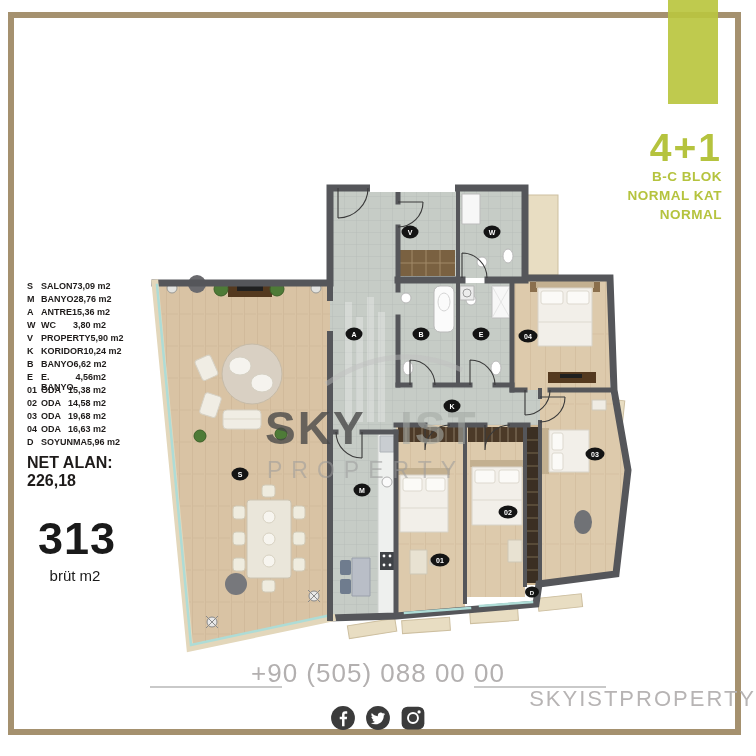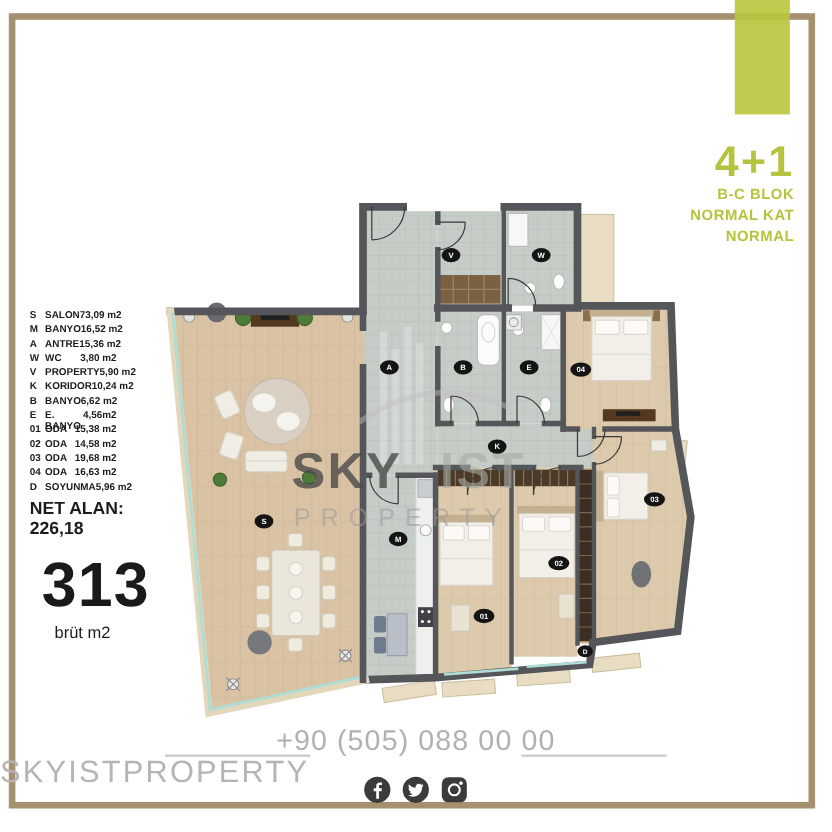--- a/index.html
+++ b/index.html
@@ -16,31 +16,31 @@
   .unit-lines{font-size:13.5px;font-weight:800;line-height:19px;letter-spacing:.5px;}
   
   .legend{position:absolute;left:27px;top:281px;width:79px;color:#1e1b1a;}
   .legend-row{display:flex;align-items:baseline;height:13px;font-size:9px;font-weight:700;}
   .legend-code{width:14px;flex:none;}
   .legend-name{flex:1;}
   .legend-area{flex:none;text-align:center;}
   .net-area{position:absolute;left:27px;top:454px;font-size:16px;font-weight:700;color:#1e1b1a;width:110px;}
   
   .gross{position:absolute;left:38px;top:504px;width:74px;text-align:center;color:#1a1a1a;}
-  .gross-num{font-size:57px;font-weight:800;line-height:1;letter-spacing:1px;}
+  .gross-num{font-size:45px;font-weight:800;line-height:1;letter-spacing:1px;margin-top:12px;}
   .gross-unit{font-size:15px;font-weight:400;margin-top:6px;}
   
   .plan{position:absolute;left:140px;top:172px;width:520px;height:500px;}
   
   .phone{position:absolute;left:0;top:658px;width:756px;text-align:center;
          font-size:26px;color:#b3b0b0;letter-spacing:1px;}
   .fline{position:absolute;top:686px;height:2px;background:#c9c9c9;}
   .fline.l{left:150px;width:132px;} .fline.r{left:474px;width:132px;}
-  .fbrand{position:absolute;left:0;top:686px;width:756px;text-align:left;
-          font-size:28px;color:#b7b4b4;letter-spacing:2px;}
+  .fbrand{position:absolute;left:0;top:686px;width:756px;text-align:right;
+          font-size:22px;color:#b7b4b4;letter-spacing:2px;}
   .social{position:absolute;left:0;top:705px;width:756px;display:flex;justify-content:center;gap:9px;}
   .social svg{display:block;cursor:pointer;}
 </style>
 </head>
 <body>
 
 <div id="canvas">
 
   <div class="frame"></div>
   <div class="accent-bar"></div>
@@ -56,21 +56,21 @@
 
   <div class="legend">
     <div class="legend-row">
         <span class="legend-code">S</span>
         <span class="legend-name">SALON</span>
         <span class="legend-area">73,09 m2</span>
       </div>
     <div class="legend-row">
         <span class="legend-code">M</span>
         <span class="legend-name">BANYO</span>
-        <span class="legend-area">16,52 m2</span>
+        <span class="legend-area">28,76 m2</span>
       </div>
     <div class="legend-row">
         <span class="legend-code">A</span>
         <span class="legend-name">ANTRE</span>
         <span class="legend-area">15,36 m2</span>
       </div>
     <div class="legend-row">
         <span class="legend-code">W</span>
         <span class="legend-name">WC</span>
         <span class="legend-area">3,80 m2</span>

